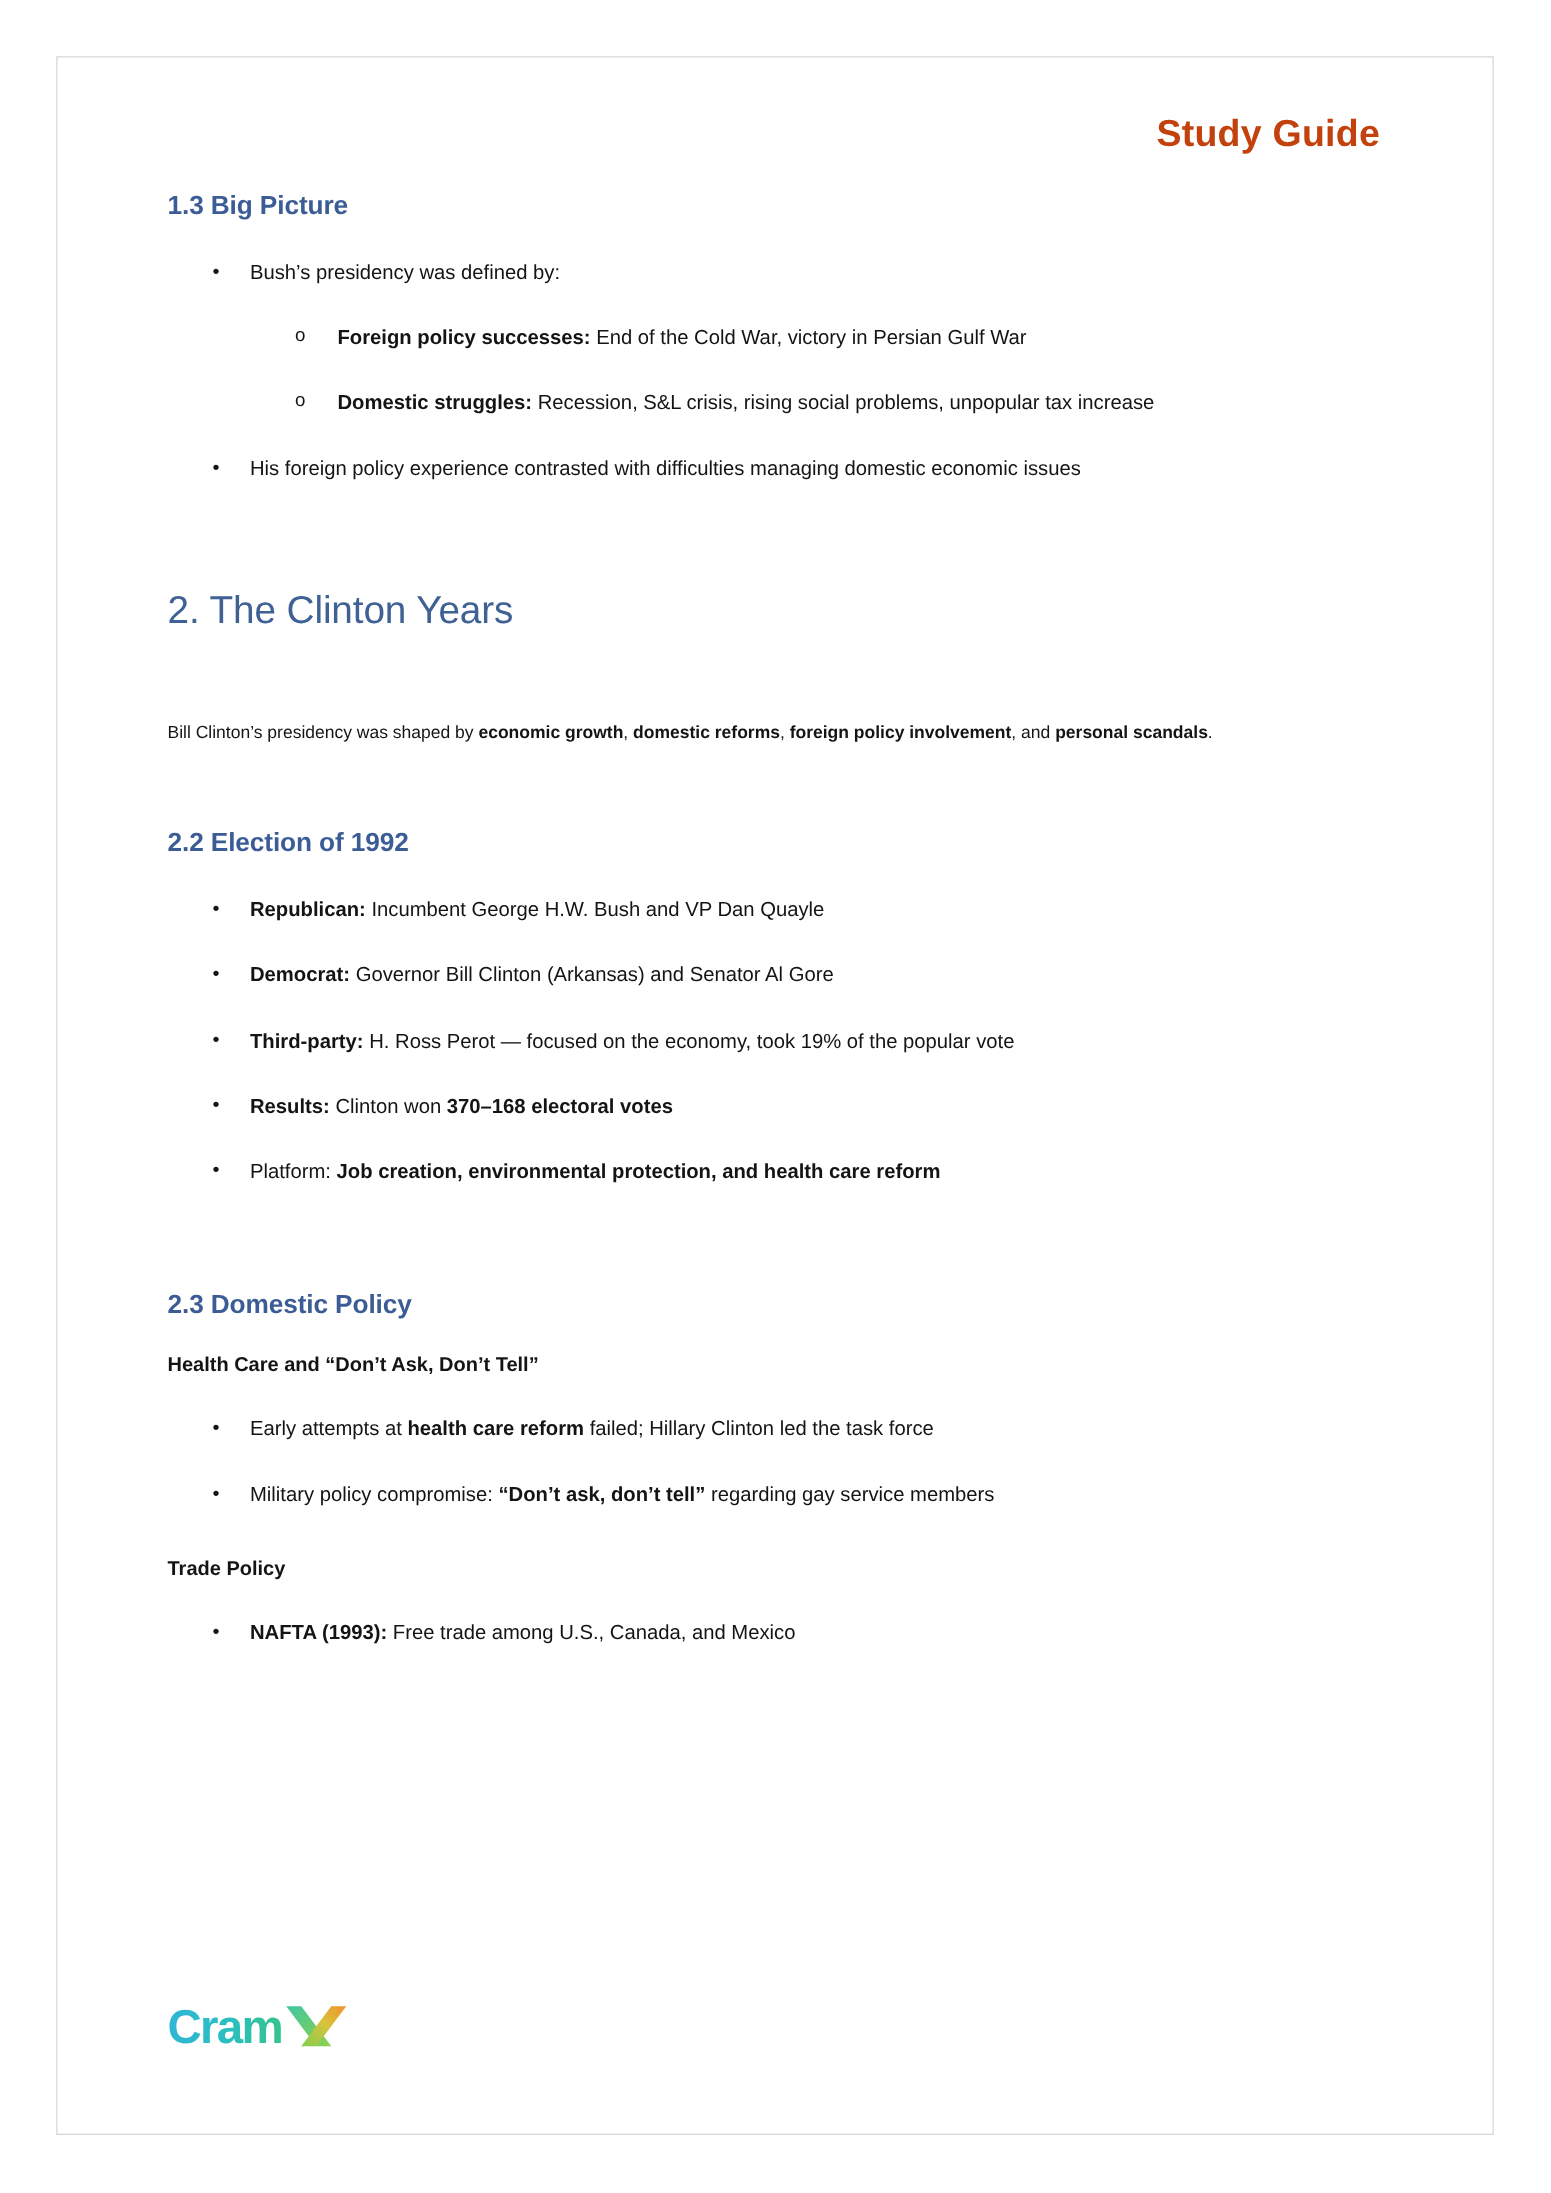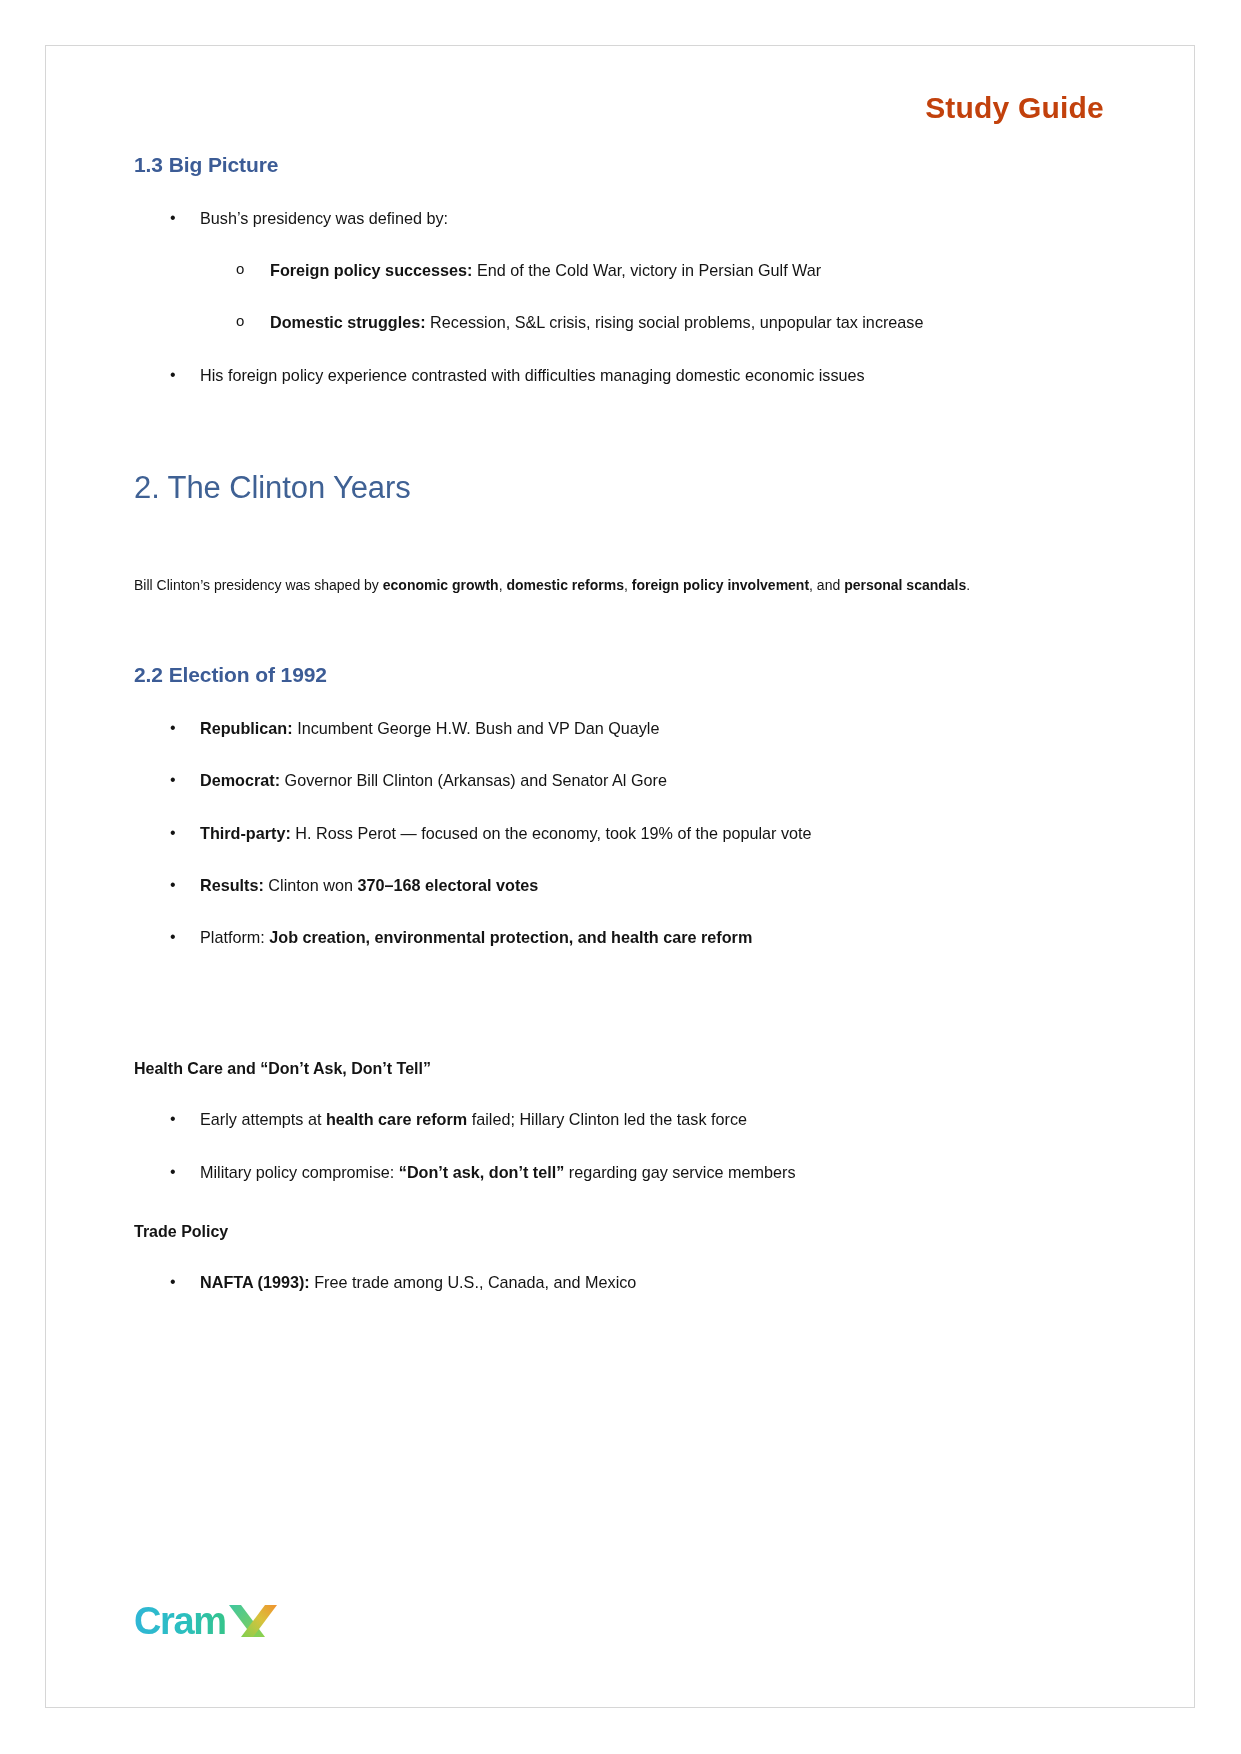--- a/index.html
+++ b/index.html
@@ -225,20 +225,21 @@
         <b>Results:</b><span> Clinton won </span><b>370–168 electoral votes</b>
       </li>
       <li>
         <span class="mk">•</span>
         <span>Platform: </span><b>Job creation, environmental protection, and health care reform</b>
       </li>
     </ul>
 
     <div class="sp-56"></div>
 
+    <h2 class="h-sub">2.3 Domestic Policy</h2>
 
     <div class="sp-28"></div>
 
     <div class="h-minor">Health Care and “Don’t Ask, Don’t Tell”</div>
 
     <div class="sp-28"></div>
 
     <ul class="lvl1">
       <li>
         <span class="mk">•</span>

